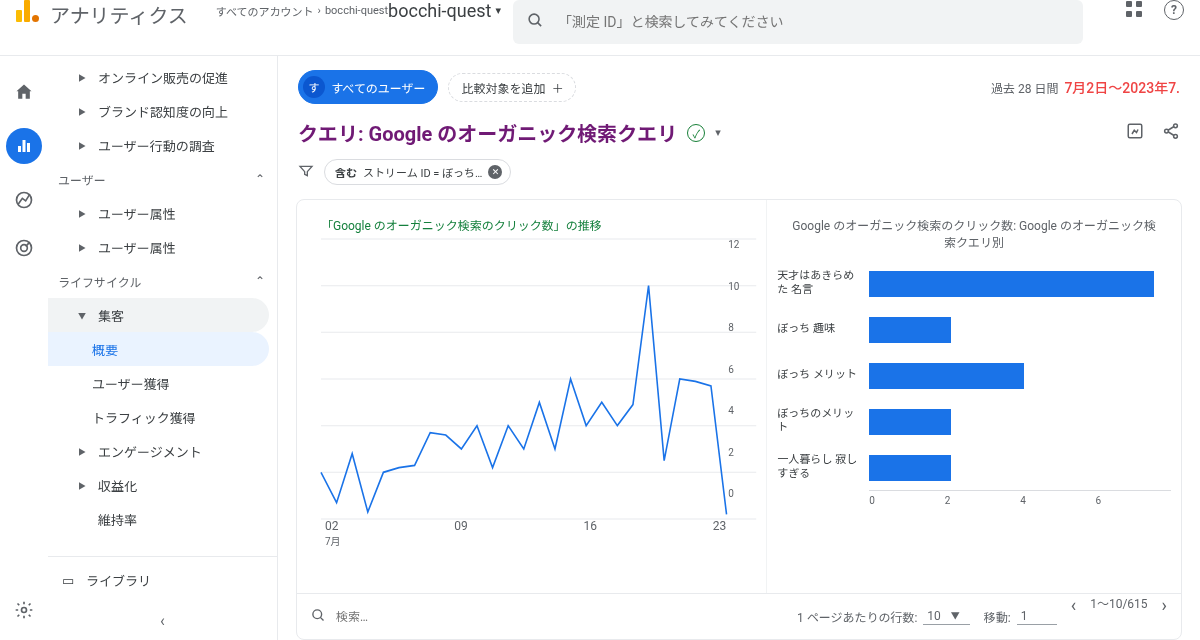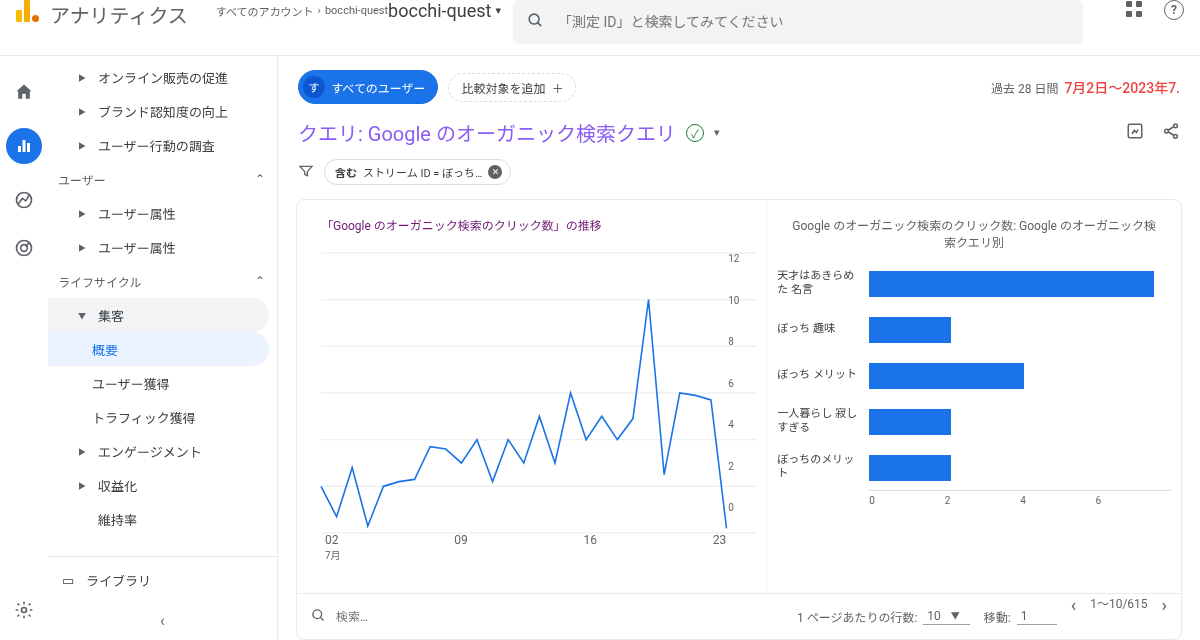--- a/index.html
+++ b/index.html
@@ -39,31 +39,31 @@
   .side .collapse{position:absolute;bottom:10px;left:0;right:0;display:flex;justify-content:center}
   
   .main{position:absolute;left:278px;top:56px;right:0;height:584px;background:#fff;display:flex;flex-direction:column}
   .chips{display:flex;align-items:center;gap:10px;padding:14px 20px 8px}
   .chip{display:flex;align-items:center;gap:6px;border:1px solid #dadce0;border-radius:18px;padding:5px 12px;font-size:12px;color:#3c4043}
   .chip.blue{background:#1a73e8;color:#fff;border-color:#1a73e8;padding-left:4px}
   .av{width:22px;height:22px;border-radius:50%;background:#0b57d0;color:#fff;display:flex;align-items:center;justify-content:center;font-size:11px}
   .date{margin-left:auto;font-size:12px;color:#5f6368;display:flex;align-items:center;gap:6px}
   .date b{color:#ef4444;font-size:14px;font-weight:500}
   .title-row{display:flex;align-items:center;gap:10px;padding:6px 20px}
-  .title-row h1{font-size:20px;font-weight:400;color:#8b5cf6}
+  .title-row h1{font-size:20px;font-weight:700;color:#701a75}
   .ok{width:18px;height:18px;border:1.6px solid #188038;border-radius:50%;display:flex;align-items:center;justify-content:center;color:#188038;font-size:11px}
   .title-actions{margin-left:auto;display:flex;gap:18px;color:#5f6368}
   .filter-row{display:flex;align-items:center;gap:10px;padding:6px 20px 14px}
   .fchip{display:flex;align-items:center;gap:6px;border:1px solid #dadce0;border-radius:14px;padding:4px 8px 4px 10px;font-size:11px;color:#3c4043}
   .fchip .x{width:14px;height:14px;border-radius:50%;background:#5f6368;color:#fff;display:flex;align-items:center;justify-content:center;font-size:9px}
   
   .card{margin:0 18px;border:1px solid #e8eaed;border-radius:8px;flex:1;display:flex;flex-direction:column;overflow:hidden}
   .charts{display:flex;flex:1}
   .linewrap{flex:1.05;padding:16px 10px 8px 24px;position:relative}
-  .ctitle{font-size:12px;color:#701a75;margin-bottom:20px}
+  .ctitle{font-size:12px;color:#15803d;margin-bottom:6px}
   .lchart{position:relative;height:280px}
   .lchart svg{width:100%;height:100%}
   .laxis{position:absolute;right:0;top:0;height:260px;width:28px;display:flex;flex-direction:column;justify-content:space-between;align-items:flex-start;font-size:10px;color:#5f6368}
   .lxaxis{display:flex;justify-content:space-between;font-size:12px;color:#5f6368;padding:0 30px 0 4px}
   .lxmon{font-size:10px;color:#5f6368;padding-left:4px}
   .barwrap{flex:0.95;padding:16px 10px 8px 10px;border-left:1px solid #f1f3f4}
   .btitle{font-size:12px;color:#5f6368;text-align:center;margin-bottom:10px;padding:0 10px}
   .bar-row{display:flex;align-items:center;height:46px}
   .bar-lab{width:92px;font-size:11px;color:#3c4043;text-align:left;padding-right:6px;line-height:1.25}
   .bar-track{flex:1;position:relative;height:32px}
@@ -308,27 +308,27 @@
                 <div class="bar-fill" style="width:27.142857142857142%"></div>
               </div>
             </div>
             <div class="bar-row">
               <div class="bar-lab">ぼっち メリット</div>
               <div class="bar-track">
                 <div class="bar-fill" style="width:51.42857142857144%"></div>
               </div>
             </div>
             <div class="bar-row">
+              <div class="bar-lab">ぼっちのメリット</div>
+              <div class="bar-track">
+                <div class="bar-fill" style="width:27.142857142857142%"></div>
+              </div>
+            </div>
+            <div class="bar-row">
               <div class="bar-lab">一人暮らし 寂しすぎる</div>
-              <div class="bar-track">
-                <div class="bar-fill" style="width:27.142857142857142%"></div>
-              </div>
-            </div>
-            <div class="bar-row">
-              <div class="bar-lab">ぼっちのメリット</div>
               <div class="bar-track">
                 <div class="bar-fill" style="width:27.142857142857142%"></div>
               </div>
             </div>
           </div>
         <div class="bxaxis" id="bar-x">
             <span>0</span>
             <span>2</span>
             <span>4</span>
             <span>6</span>

